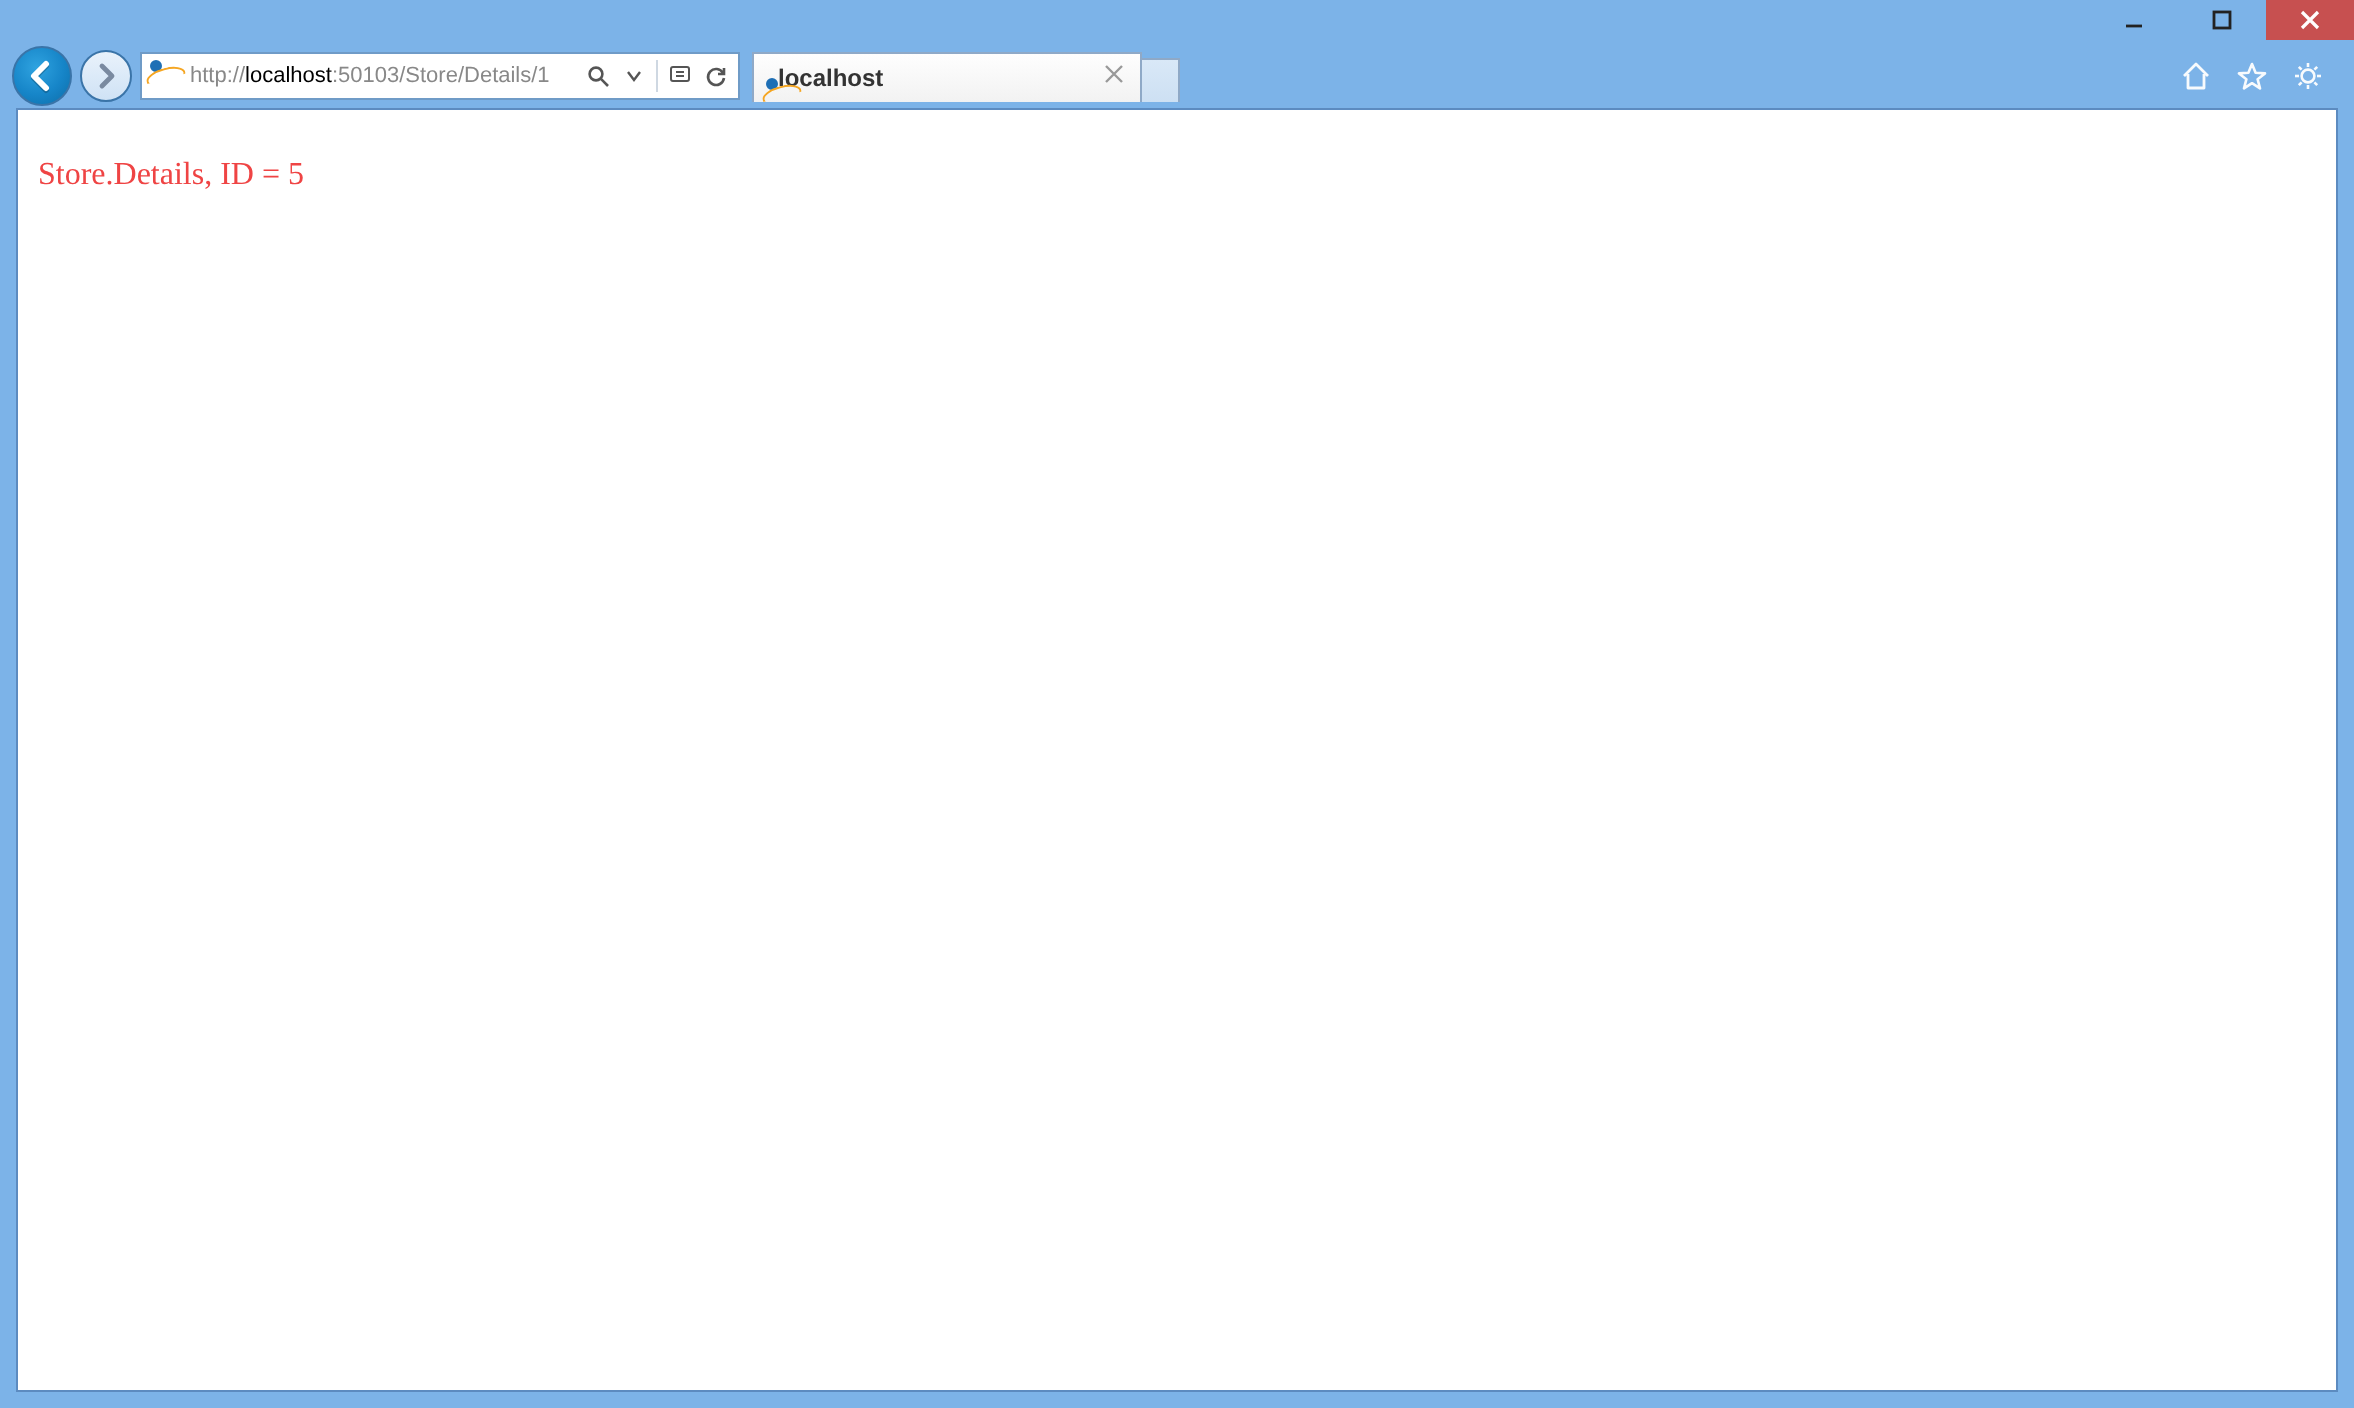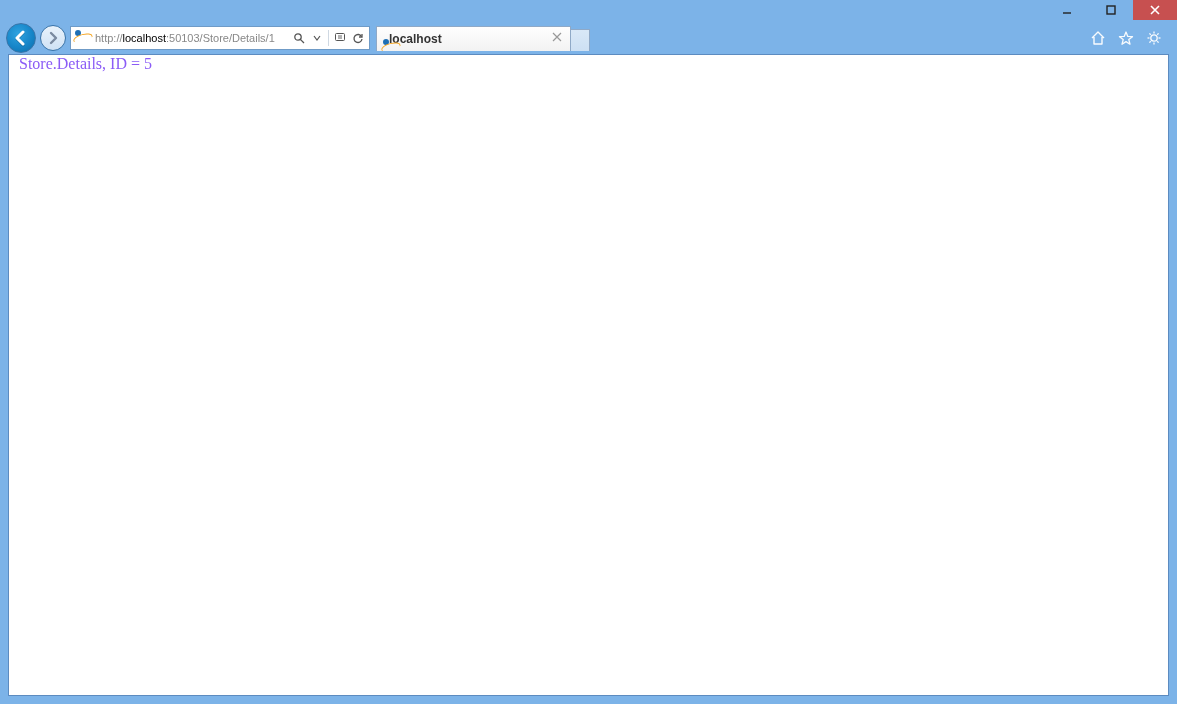--- a/index.html
+++ b/index.html
@@ -174,24 +174,24 @@
     opacity:.95;
   }
 
   
   .viewport {
     position:absolute;
     left:8px; right:8px; bottom:8px; top:54px;
     background:#fff;
     border:1px solid #5c8bc0;
     box-sizing:border-box;
-    padding:0 10px;
+    padding:24px 10px;
     font-family: "Times New Roman", Times, serif;
     font-size:16px;
-    color:#8b5cf6;
+    color:#ef4444;
   }
 
   
   .ie-e {
     width:16px;height:16px; position:relative;
   }
   .ie-e::before{
     content:"";
     position:absolute; inset:0;
     border:3px solid #1e6fb5;

